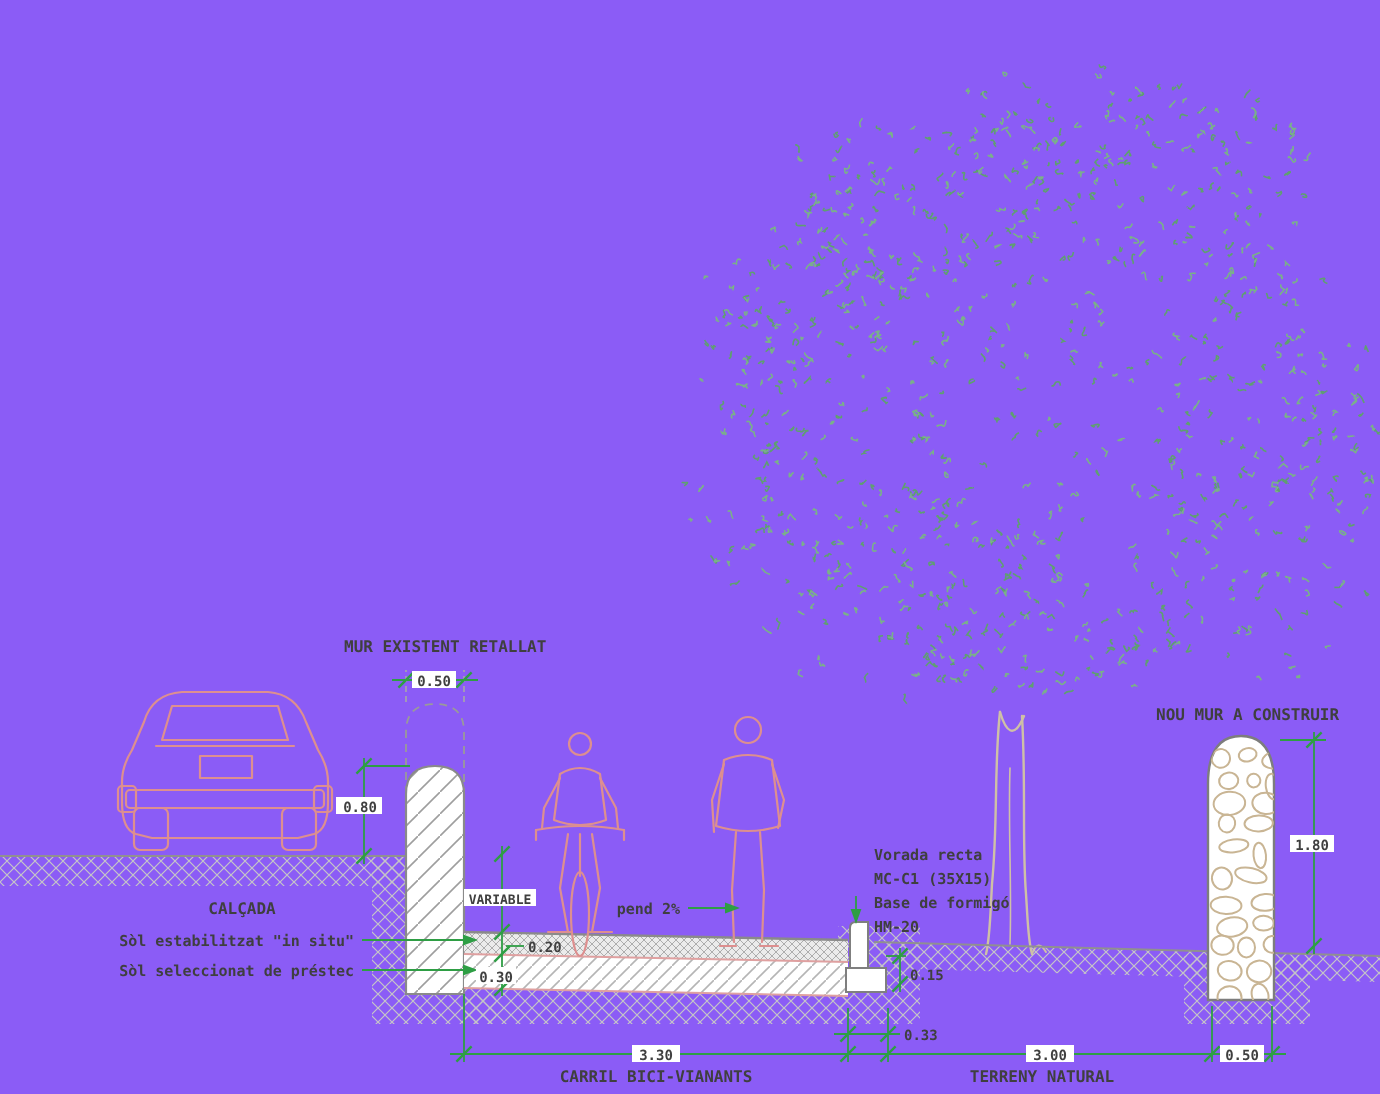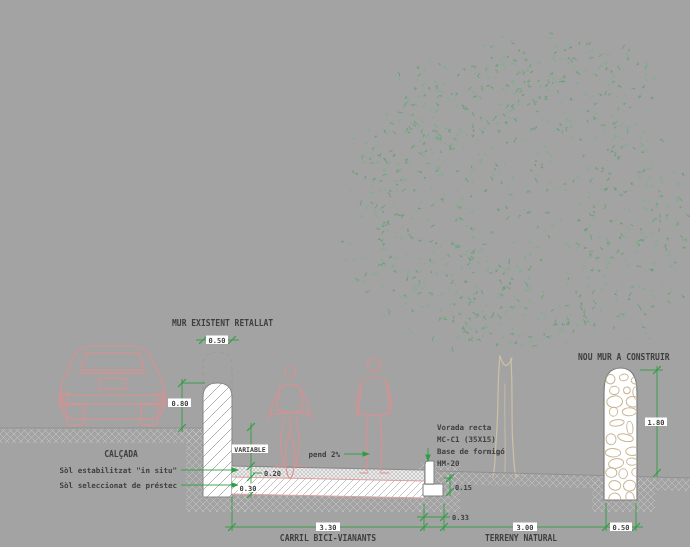--- a/index.html
+++ b/index.html
@@ -1,16 +1,16 @@
 <!DOCTYPE html>
 <html><head>
 <meta charset="utf-8">
 <style>
   html,body{margin:0;padding:0;background:#fff;}
-  .stage{position:relative;width:690px;height:547px;background:#a3a3a3;overflow:hidden;text-align:right;}
+  .stage{position:relative;width:690px;height:547px;background:#8b5cf6;overflow:hidden;text-align:right;}
   text{font-family:"DejaVu Sans Mono","Liberation Mono",monospace;font-weight:bold;}
   .lbl{font-size:8px;fill:#3f3f3f;}
   .ann{font-size:7.5px;fill:#3f3f3f;}
   .dim{font-size:7px;fill:#3f3f3f;}
   .sm{font-size:6.5px;fill:#3f3f3f;}
 </style>
 </head>
 <body>
 
 <div class="stage">

